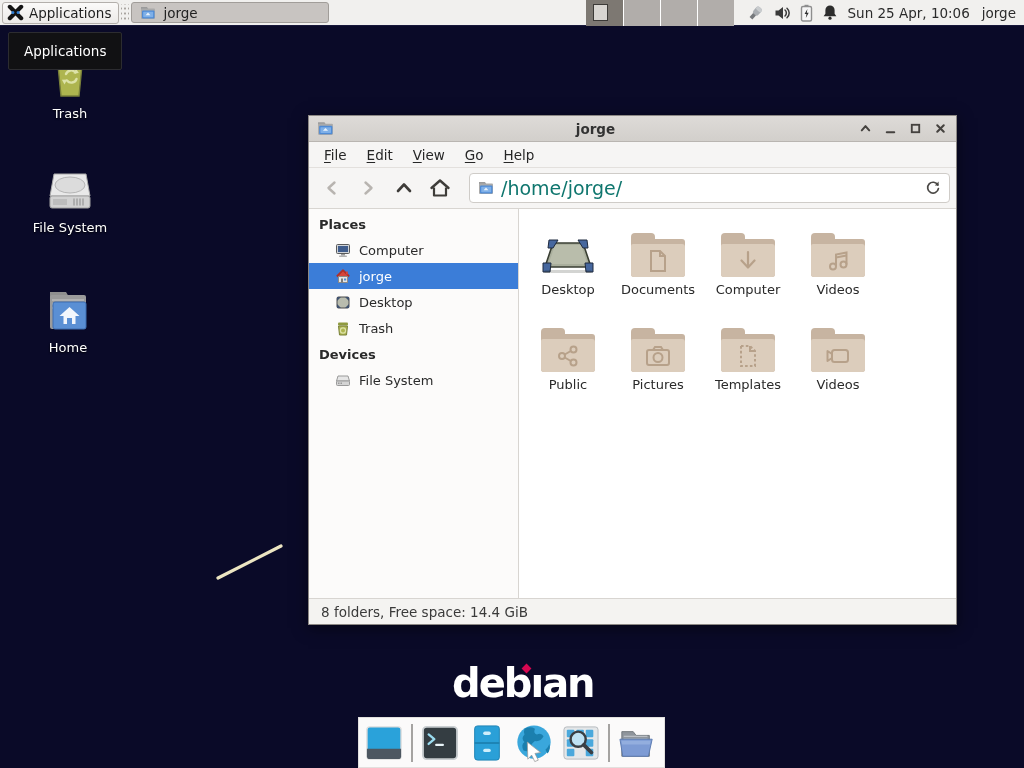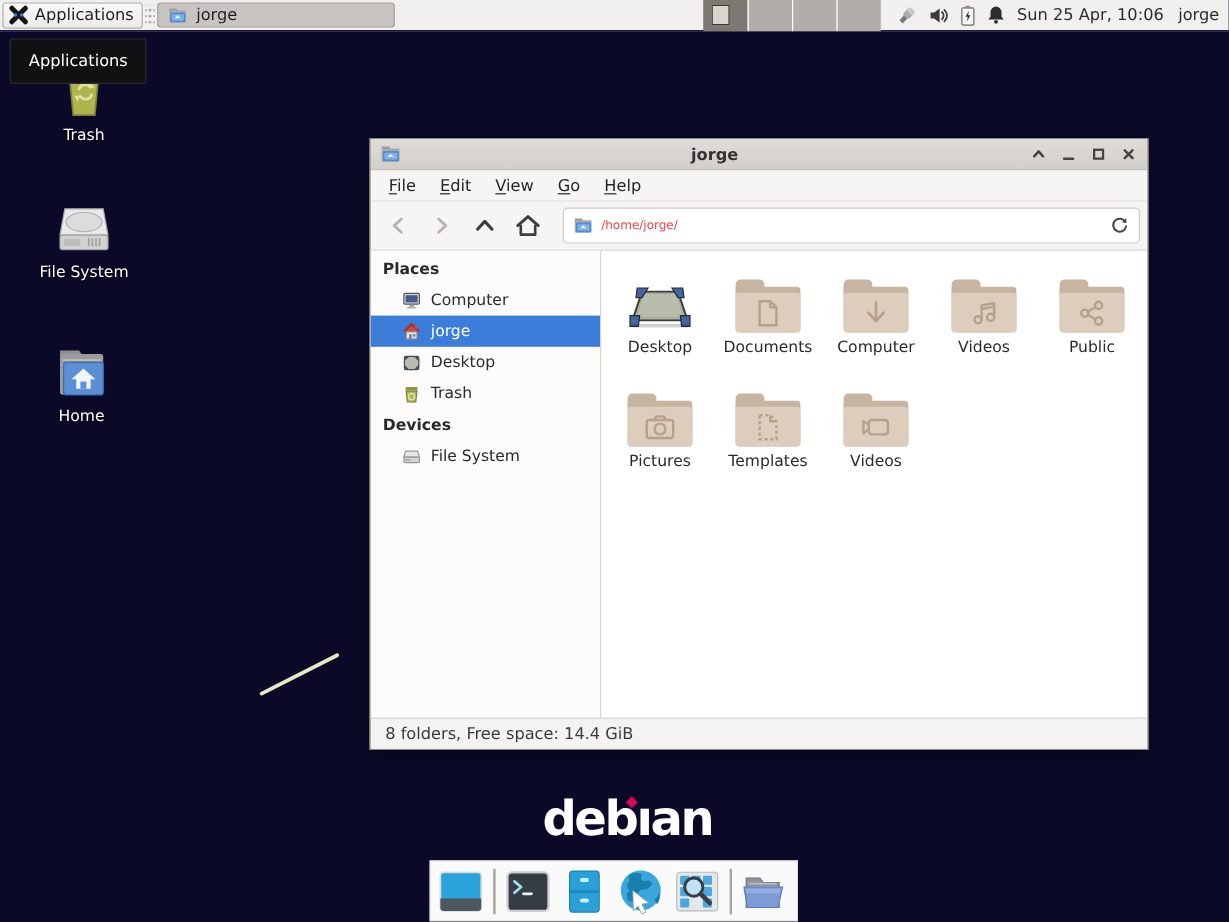--- a/index.html
+++ b/index.html
@@ -50,23 +50,23 @@
   .titlebar { height:26px; background:linear-gradient(#dedbd8,#d2cfcb); display:flex; align-items:center; padding:0 8px; border-bottom:1px solid #b9b5b1; }
   .titlebar .ttl { flex:1; text-align:center; font-weight:bold; font-size:13.5px; color:#333; }
   .tbtns { display:flex; gap:9px; }
   .tbtn { width:16px; height:16px; display:flex; align-items:center; justify-content:center; }
   .menubar { height:26px; background:#f6f5f4; display:flex; align-items:center; padding-left:6px; gap:2px; border-bottom:1px solid #e3e0dd; }
   .menu-item { padding:3px 9px; font-size:13.5px; color:#262626; }
   .menu-item .mn { text-decoration:underline; text-underline-offset:2px; }
   .toolbar { height:41px; display:flex; align-items:center; padding:0 6px; gap:2px; border-bottom:1px solid #d8d5d1; background:#f6f5f4; }
   .navbtn { width:34px; height:30px; display:flex; align-items:center; justify-content:center; }
   .pathbar { flex:1; height:30px; margin-left:10px; background:#fff; border:1px solid #cfccc8; border-radius:4px; display:flex; align-items:center; padding:0 8px; gap:7px; }
-  .pathbar .ptext { flex:1; font-size:10px; color:#ef4444; }
+  .pathbar .ptext { flex:1; font-size:19px; color:#0f766e; }
   .wbody { flex:1; display:flex; min-height:0; background:#fff; }
-  .sidebar { width:192px; background:#fcfbfa; border-right:1px solid #d8d5d1; padding-top:2px; }
+  .sidebar { width:210px; background:#fcfbfa; border-right:1px solid #d8d5d1; padding-top:2px; }
   .side-h { height:26px; display:flex; align-items:center; padding-left:10px; font-weight:bold; color:#2a2a2a; }
   .side-i { height:26px; display:flex; align-items:center; gap:8px; padding-left:26px; color:#2a2a2a; }
   .side-i.sel { background:#3b7dd8; color:#fff; }
   .mainarea { flex:1; display:flex; flex-wrap:wrap; align-content:flex-start; padding:8px 0 0 4px; }
   .fcell { width:90px; height:95px; display:flex; flex-direction:column; align-items:center; }
   .fcell .ficon { height:60px; display:flex; align-items:flex-end; justify-content:center; }
   .fcell .flbl { margin-top:5px; font-size:13px; color:#2a2a2a; }
   .statusbar { height:26px; background:#f4f3f1; border-top:1px solid #d8d5d1; display:flex; align-items:center; padding-left:12px; color:#3a3a3a; font-size:13.5px; }
 
   

